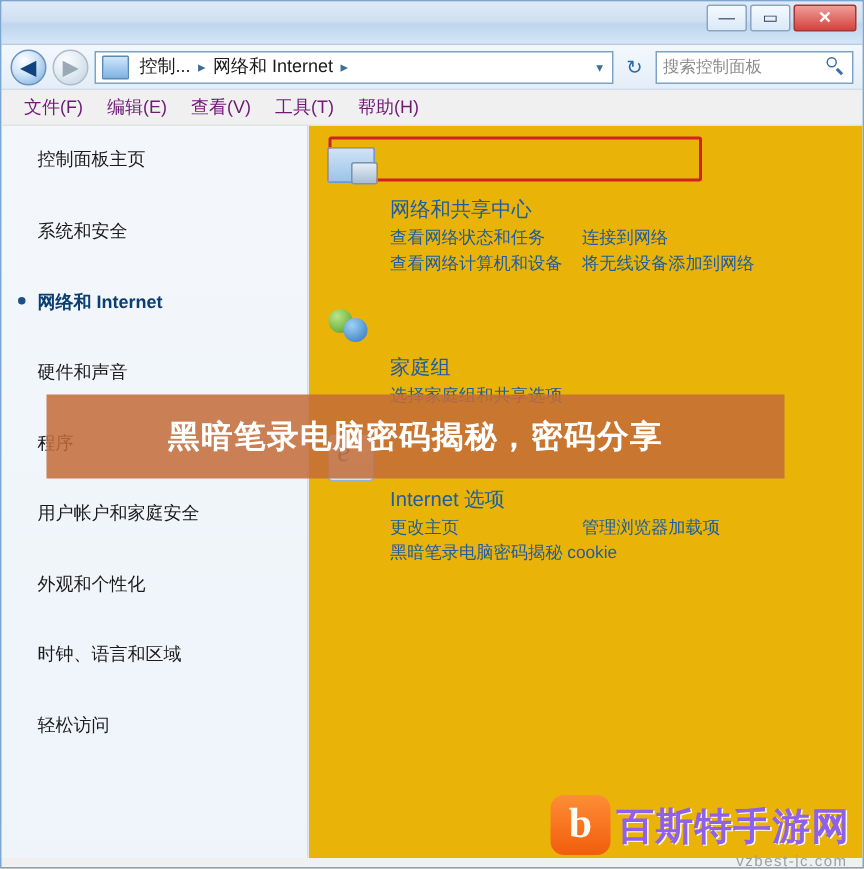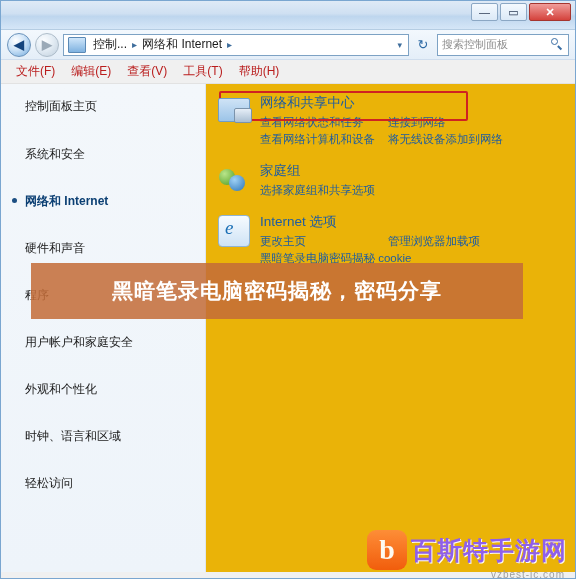--- a/index.html
+++ b/index.html
@@ -176,21 +176,21 @@
     display: flex;
     align-items: center;
     padding-left: 8px;
     gap: 2px;
     border-bottom: 1px solid #e2e2e2;
     box-sizing: border-box;
   }
   .menuitem {
     padding: 2px 7px;
     font-size: 12px;
-    color: #b91c1c;
+    color: #701a75;
   }
   
   .content {
     display: flex;
     height: 488px;
     background: #eab308;
   }
   .sidebar {
     width: 205px;
     background: linear-gradient(to bottom, #f3f7fb, #eef4fa);
@@ -237,21 +237,21 @@
     gap: 8px;
     margin-bottom: 14px;
     align-items: flex-start;
   }
   .gicon {
     width: 34px;
     height: 34px;
     flex: 0 0 auto;
     position: relative;
   }
-  .gbody { flex: 1; min-width: 0; }
+  .gbody { flex: 1; min-width: 0; margin-top: 37px; }
   .gtitle {
     color: #1f5da0;
     font-size: 13.5px;
     line-height: 17px;
     margin-bottom: 3px;
   }
   .glinks {
     font-size: 11.5px;
     color: #1f5da0;
     line-height: 17px;

